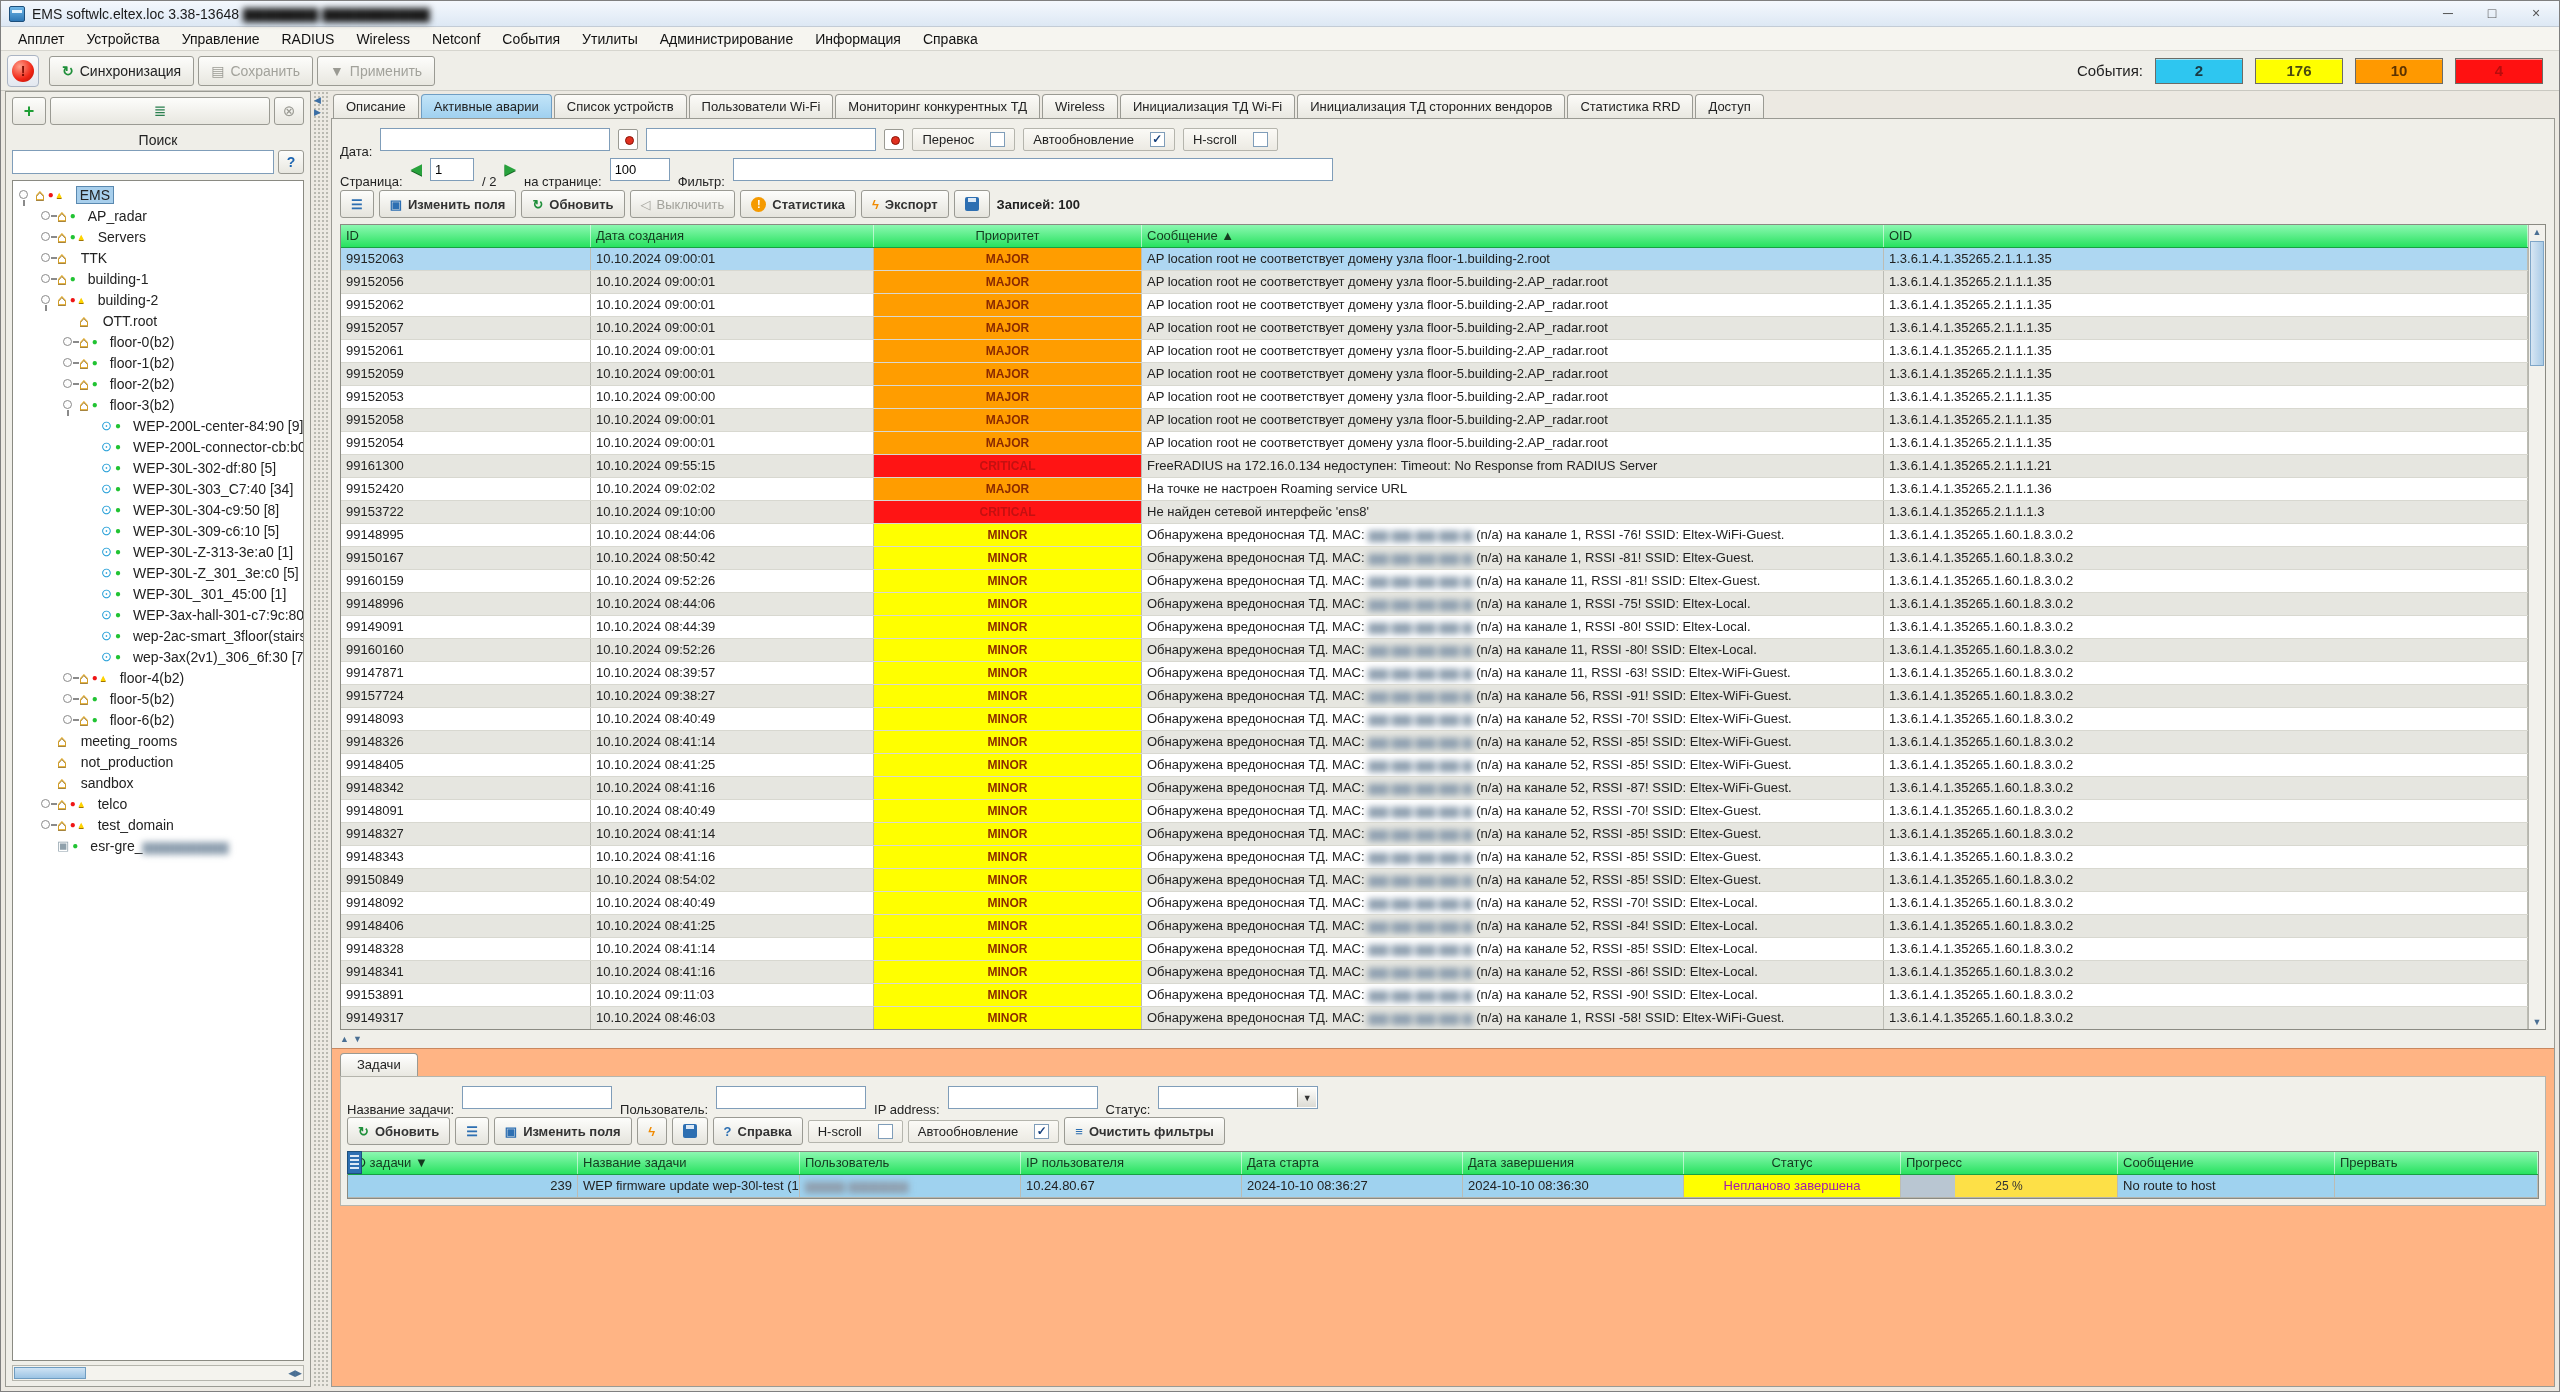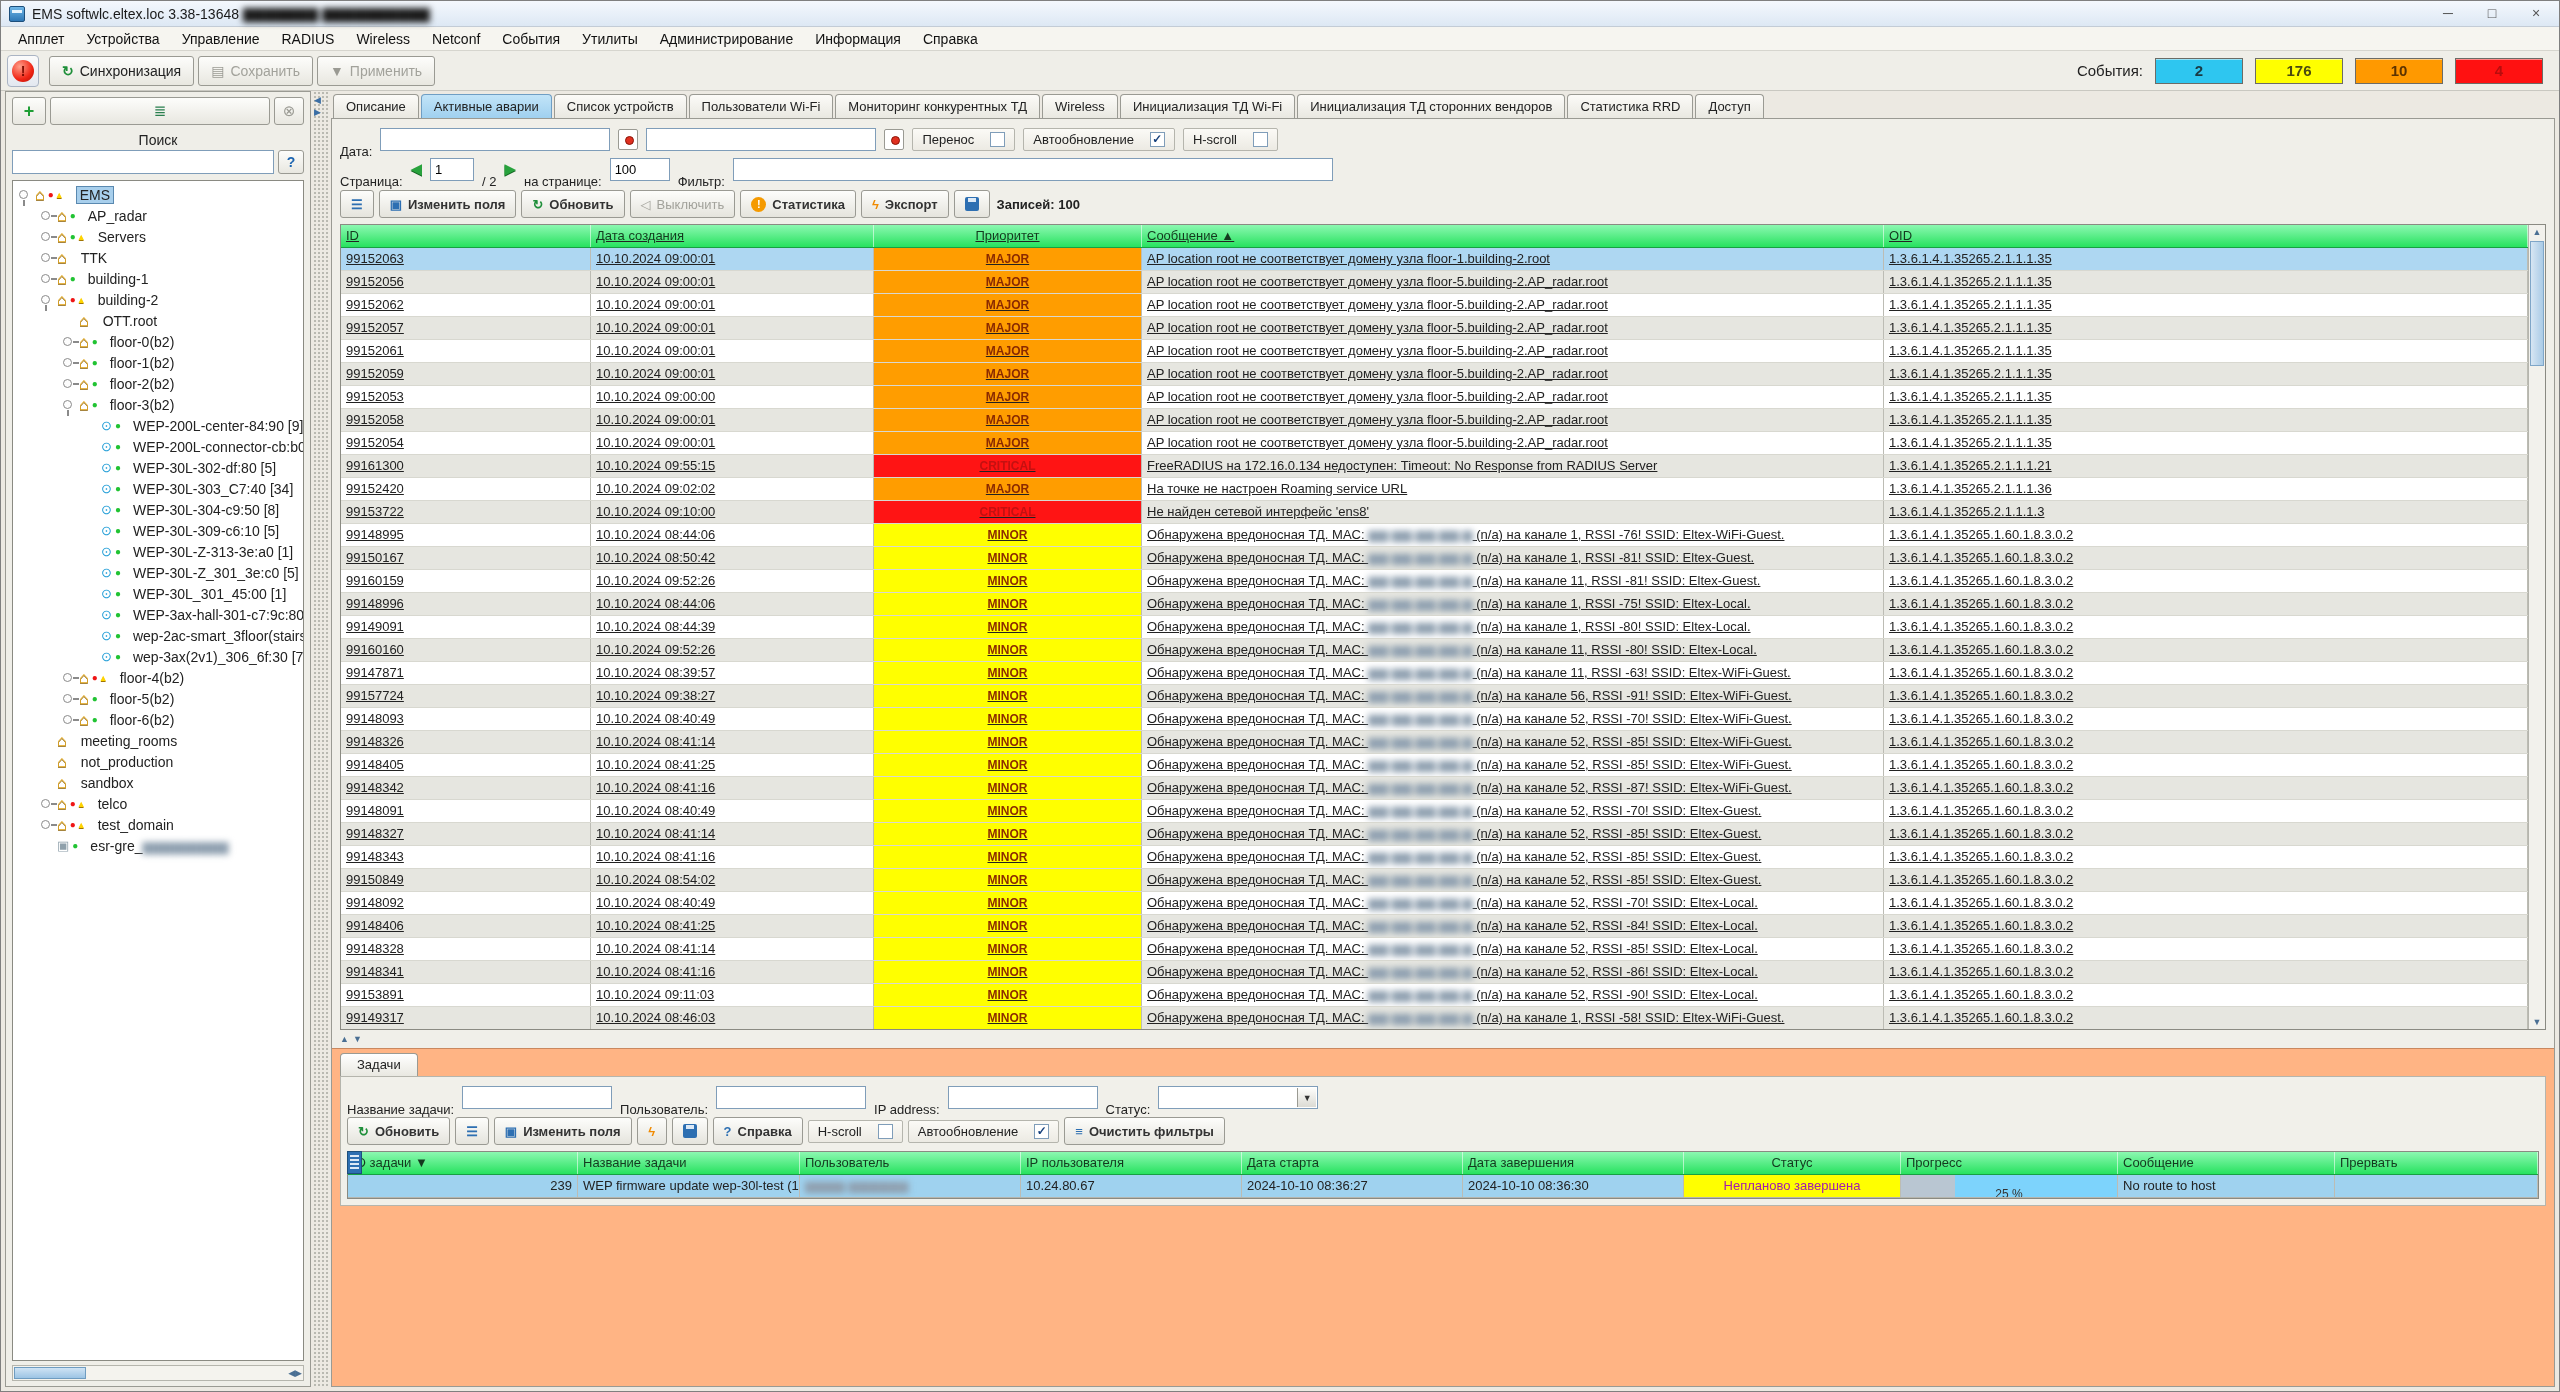--- a/index.html
+++ b/index.html
@@ -126,21 +126,21 @@
   .mini-ic.blue { color:#2d6fb2; } .mini-ic.green { color:#1f8f3a; font-weight:bold; }
   .mini-ic.orange { color:#f08a00; font-weight:bold; }
   .mini-ic.excl { width:15px; height:15px; border-radius:50%; background:#f59a00; color:#fff;
     text-align:center; line-height:15px; font-size:11px; font-weight:bold;}
   .mini-ic.disk { width:14px; height:14px; background:#2d6fb2; border-radius:2px; position:relative;}
   .mini-ic.disk::after{content:'';position:absolute;left:3px;top:1px;right:3px;height:4px;background:#dce9f6;}
   .records { font-size:13px; font-weight:bold; margin-left:2px; }
 
   
   .table-wrap { position:relative; flex:1; margin:0 8px; border:1px solid #8a8a82; background:#fff;
-    overflow:hidden; padding-right:17px;text-decoration:underline; }
+    overflow:hidden; padding-right:17px; }
   .thead { display:flex; height:23px; background:linear-gradient(#8cf8b1,#27e25f);
     border-bottom:1px solid #17a042; }
   .acell { padding:0 5px; overflow:hidden; white-space:nowrap; border-right:1px solid #bcbcb4;
     height:100%; line-height:22px; font-size:13px; color:#222; flex:none;}
   .thead .acell { border-right:1px solid rgba(255,255,255,.55); font-size:13px; color:#143a1f; }
   .w-id{width:250px;} .w-date{width:283px;} .w-pri{width:268px;text-align:center;} .w-msg{width:742px;} .w-oid{flex:1;}
   .trow { display:flex; height:23px; border-bottom:1px solid #d8d8d0; background:#fff; }
   .trow:nth-child(even){ background:#e6e6e0; }
   .trow.sel { background:#aed7f2; }
   .pri { font-weight:bold; font-size:12px; }
@@ -175,21 +175,21 @@
   .ttrow, .tthead { display:flex; height:23px; }
   .tthead { background:linear-gradient(#8cf8b1,#27e25f); border-bottom:1px solid #17a042; }
   .tcell { padding:0 5px; white-space:nowrap; overflow:hidden; line-height:22px; font-size:13px;
     border-right:1px solid #bcbcb4; flex:none; height:100%;}
   .tthead .tcell { border-right:1px solid rgba(255,255,255,.55); color:#143a1f; }
   .t0{width:230px;} .t1{width:222px;} .t2{width:221px;} .t3{width:221px;} .t4{width:221px;}
   .t5{width:221px;} .t6{width:217px; text-align:center;} .t7{width:217px;} .t8{width:217px;} .t9{flex:1;}
   .ttrow { background:#9fd2ef; border-bottom:1px solid #b5b5ad; }
   .right { text-align:right; }
   .tcell.status { background:#ffff00; color:#a21caf; }
-  .tcell.prog { background:#7dd3fc; position:relative; padding:8px; }
+  .tcell.prog { background:#fde047; position:relative; padding:0; }
   .tcell.prog .fill { position:absolute; left:0; top:0; bottom:0; background:#b9c6d2; }
   .tcell.prog .plabel { position:absolute; left:0; right:0; text-align:center; font-size:12px; color:#333;}
   .corner-ic { position:absolute; left:-1px; top:-1px; width:15px; height:23px; background:#2d6fb2;
     border:1px solid #1d4f7c; }
   .corner-ic::after { content:''; position:absolute; inset:3px 2px; background:
     repeating-linear-gradient(#dce9f6 0 2px, #2d6fb2 2px 4px); }
 </style>
 </head>
 <body>
 

